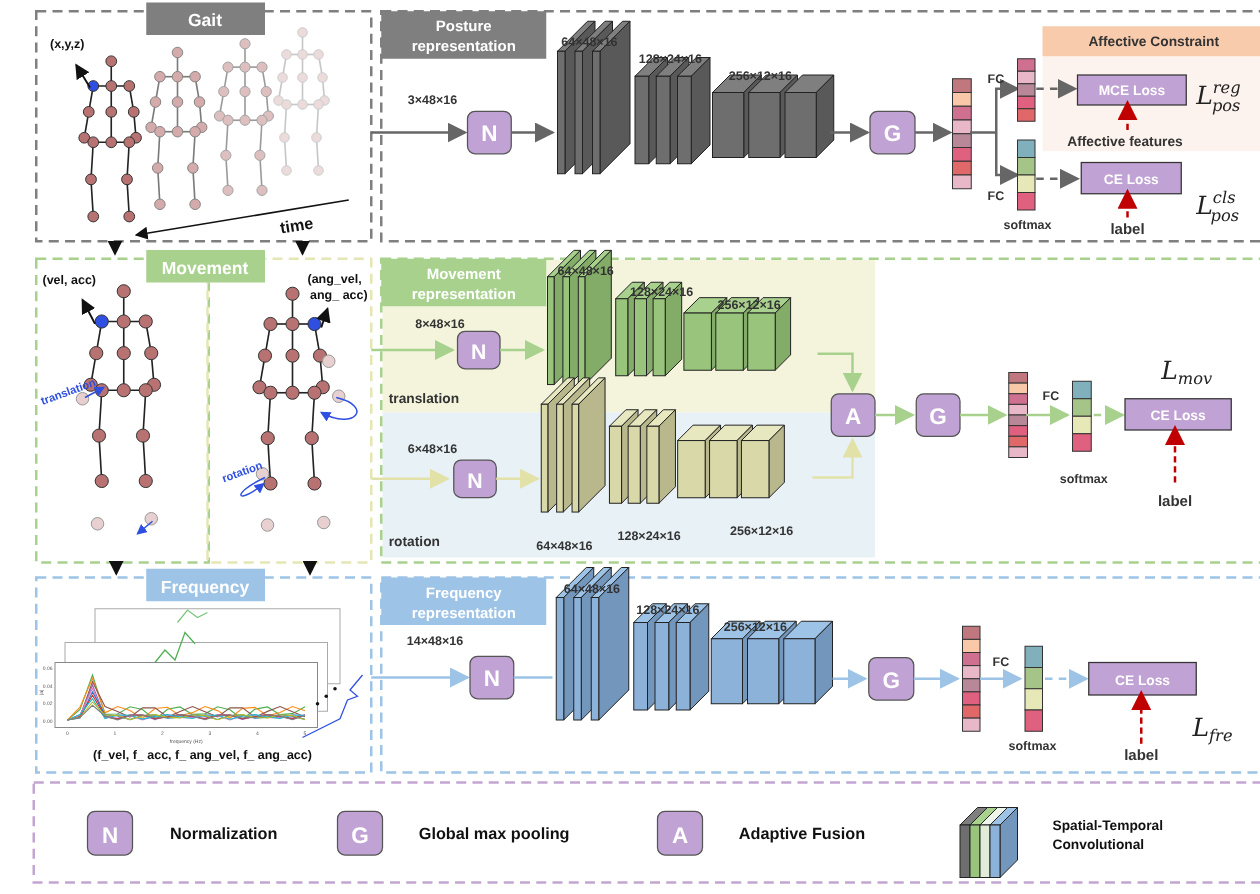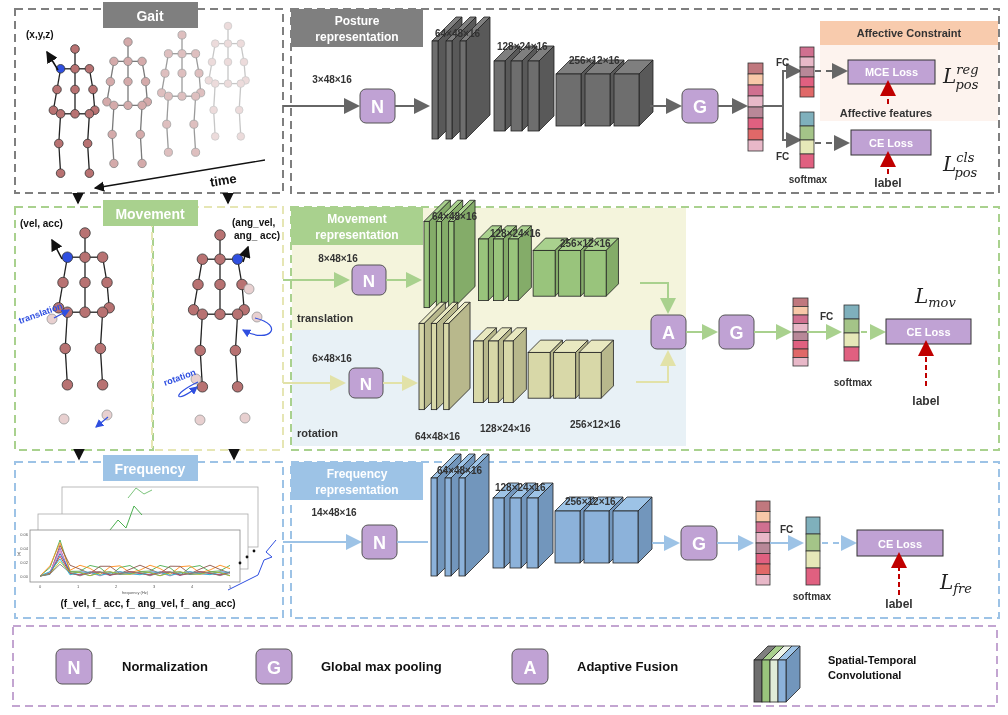--- a/index.html
+++ b/index.html
@@ -1,17 +1,17 @@
 <!DOCTYPE html>
 <html><head>
 <meta charset="utf-8">
 <style>
   html, body { margin:0; padding:0; background:#ffffff; }
   body { width:1008px; height:715px; overflow:hidden; font-family:"Liberation Sans", sans-serif; }
-  #stage { position:relative; width:868px; height:715px; }
+  #stage { position:relative; width:868px; height:715px;margin-left:14px; }
   svg { position:absolute; left:0; top:0; }
   .lbl { font-family:"Liberation Sans", sans-serif; font-weight:bold; }
   .math { font-family:"DejaVu Serif", serif; font-style:italic; }
 </style>
 </head>
 <body>
 
 <div id="stage">
 <svg id="dg" width="1008" height="715" viewBox="0 0 1008 715" xmlns="http://www.w3.org/2000/svg">
   <defs>

